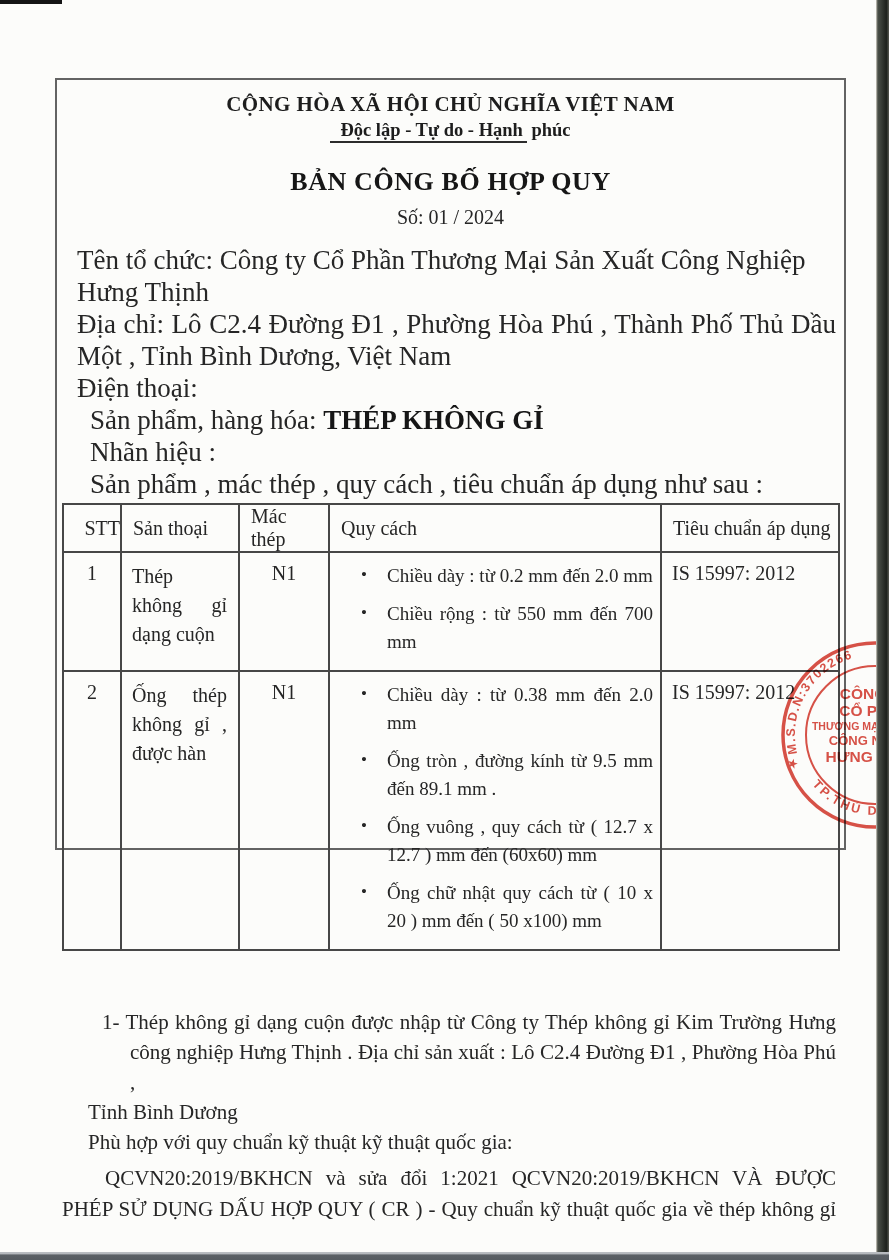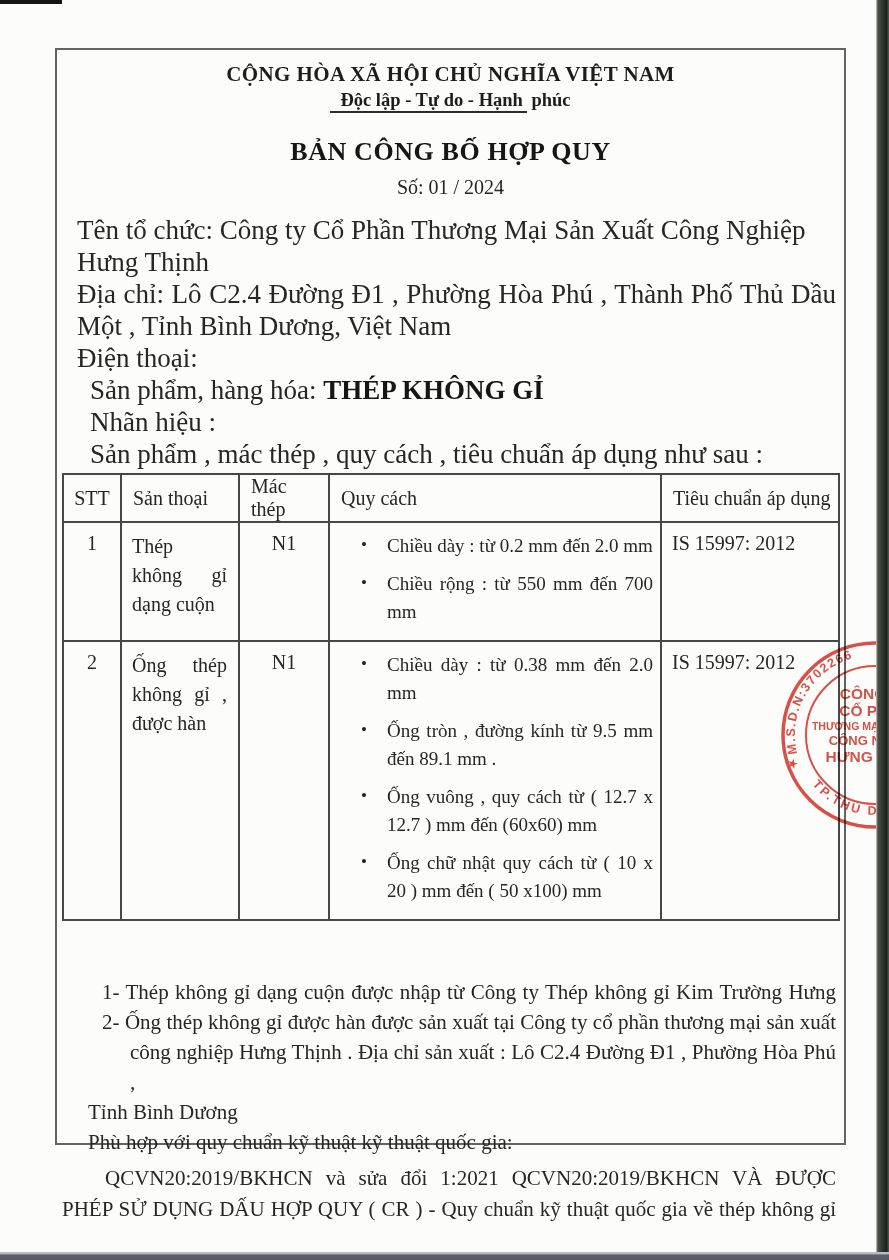--- a/index.html
+++ b/index.html
@@ -15,21 +15,21 @@
   .band-right{
     position:absolute;top:0;right:0;width:13px;height:1260px;z-index:50;
     background:linear-gradient(to right,#d7d3c9 0%,#4a4f48 14%,#353a34 45%,#1d211c 80%,#585b53 100%);
   }
   .band-bottom{
     position:absolute;left:0;top:1252px;width:889px;height:8px;z-index:55;
     background:linear-gradient(to bottom,#b9bcc0 0%,#b9bcc0 18%,#5b6065 40%,#565b60 100%);
   }
   
   .frame{
-    position:absolute;left:55px;top:48px;width:791px;height:1097px;
+    position:absolute;left:55px;top:78px;width:791px;height:772px;
     border:2px solid #636363;box-sizing:border-box;
   }
   .nat-title{margin-top:12px;text-align:center;font-size:21px;font-weight:bold;color:#1d1d1d;letter-spacing:.4px;}
   .motto{margin-top:3px;text-align:center;font-size:18.5px;font-weight:bold;color:#1d1d1d;}
   .motto .u{border-bottom:2.5px solid #2c2c2c;padding:0 4px 1px 10px;}
   .doc-title{margin-top:26px;text-align:center;font-size:26px;font-weight:bold;color:#161616;letter-spacing:.6px;}
   .doc-no{margin-top:9px;text-align:center;font-size:20px;}
   .info{margin:15px 8px 0 20px;font-size:27px;line-height:32px;}
   .info p{margin:0;}
   .info .indent{margin-left:13px;}
@@ -38,21 +38,21 @@
   
   table.spec{
     margin:3px 0 0 5px;width:776px;border-collapse:collapse;table-layout:fixed;
     font-size:20px;border:2.5px solid #474747;
   }
   table.spec col.c1{width:58px;}  table.spec col.c2{width:118px;}
   table.spec col.c3{width:90px;}  table.spec col.c4{width:332px;}
   table.spec col.c5{width:178px;}
   table.spec th,table.spec td{border:2px solid #474747;font-weight:normal;}
   table.spec th{height:42px;vertical-align:middle;text-align:left;padding:0 4px 0 11px;}
-  table.spec th.ctr{text-align:center;padding:0;}
+  table.spec th.ctr{text-align:right;padding:0;}
   table.spec td{vertical-align:top;padding:9px 6px 4px 10px;}
   td.ctr{text-align:center;padding-left:0 !important;padding-right:0 !important;}
   tr.r1{height:93px;} tr.r2{height:232px;}
   td.prod{text-align:justify;padding-right:11px !important;line-height:29px;}
   td.qc{padding-left:21px !important;padding-right:7px !important;}
   td.qc ul{margin:0;padding:0;list-style:none;}
   td.qc li{position:relative;padding-left:36px;margin-bottom:10px;text-align:justify;font-size:19px;line-height:28px;}
   td.qc li .dot{position:absolute;left:10px;top:-1px;font-size:17px;}
   
   .notes{margin:56px 8px 0 31px;font-size:21px;line-height:30px;}
@@ -134,21 +134,20 @@
               <li><span class="dot">•</span><span>Ống chữ nhật quy cách từ ( 10 x 20 ) mm đến ( 50 x100) mm</span></li>
             </ul>
           </td>
           <td>IS 15997: 2012</td>
         </tr>
       </tbody>
     </table>
 
     <div class="notes">
       <div class="jl pl14">1- Thép không gỉ dạng cuộn được nhập từ Công ty Thép không gỉ Kim Trường Hưng</div>
-      <div class="jl pl14">2- Ống thép không gỉ được hàn được sản xuất tại Công ty cổ phần thương mại sản xuất</div>
       <div class="jl pl42">công nghiệp Hưng Thịnh . Địa chỉ sản xuất : Lô C2.4 Đường Đ1 , Phường Hòa Phú ,</div>
       <div>Tỉnh Bình Dương</div>
       <div>Phù hợp với quy chuẩn kỹ thuật kỹ thuật quốc gia:</div>
     </div>
 
     <div class="final">
       <div class="l1">QCVN20:2019/BKHCN và sửa đổi 1:2021 QCVN20:2019/BKHCN VÀ ĐƯỢC</div>
       <div class="l2">PHÉP SỬ DỤNG DẤU HỢP QUY ( CR ) -  Quy chuẩn kỹ thuật quốc gia về thép không gỉ</div>
     </div>
 

